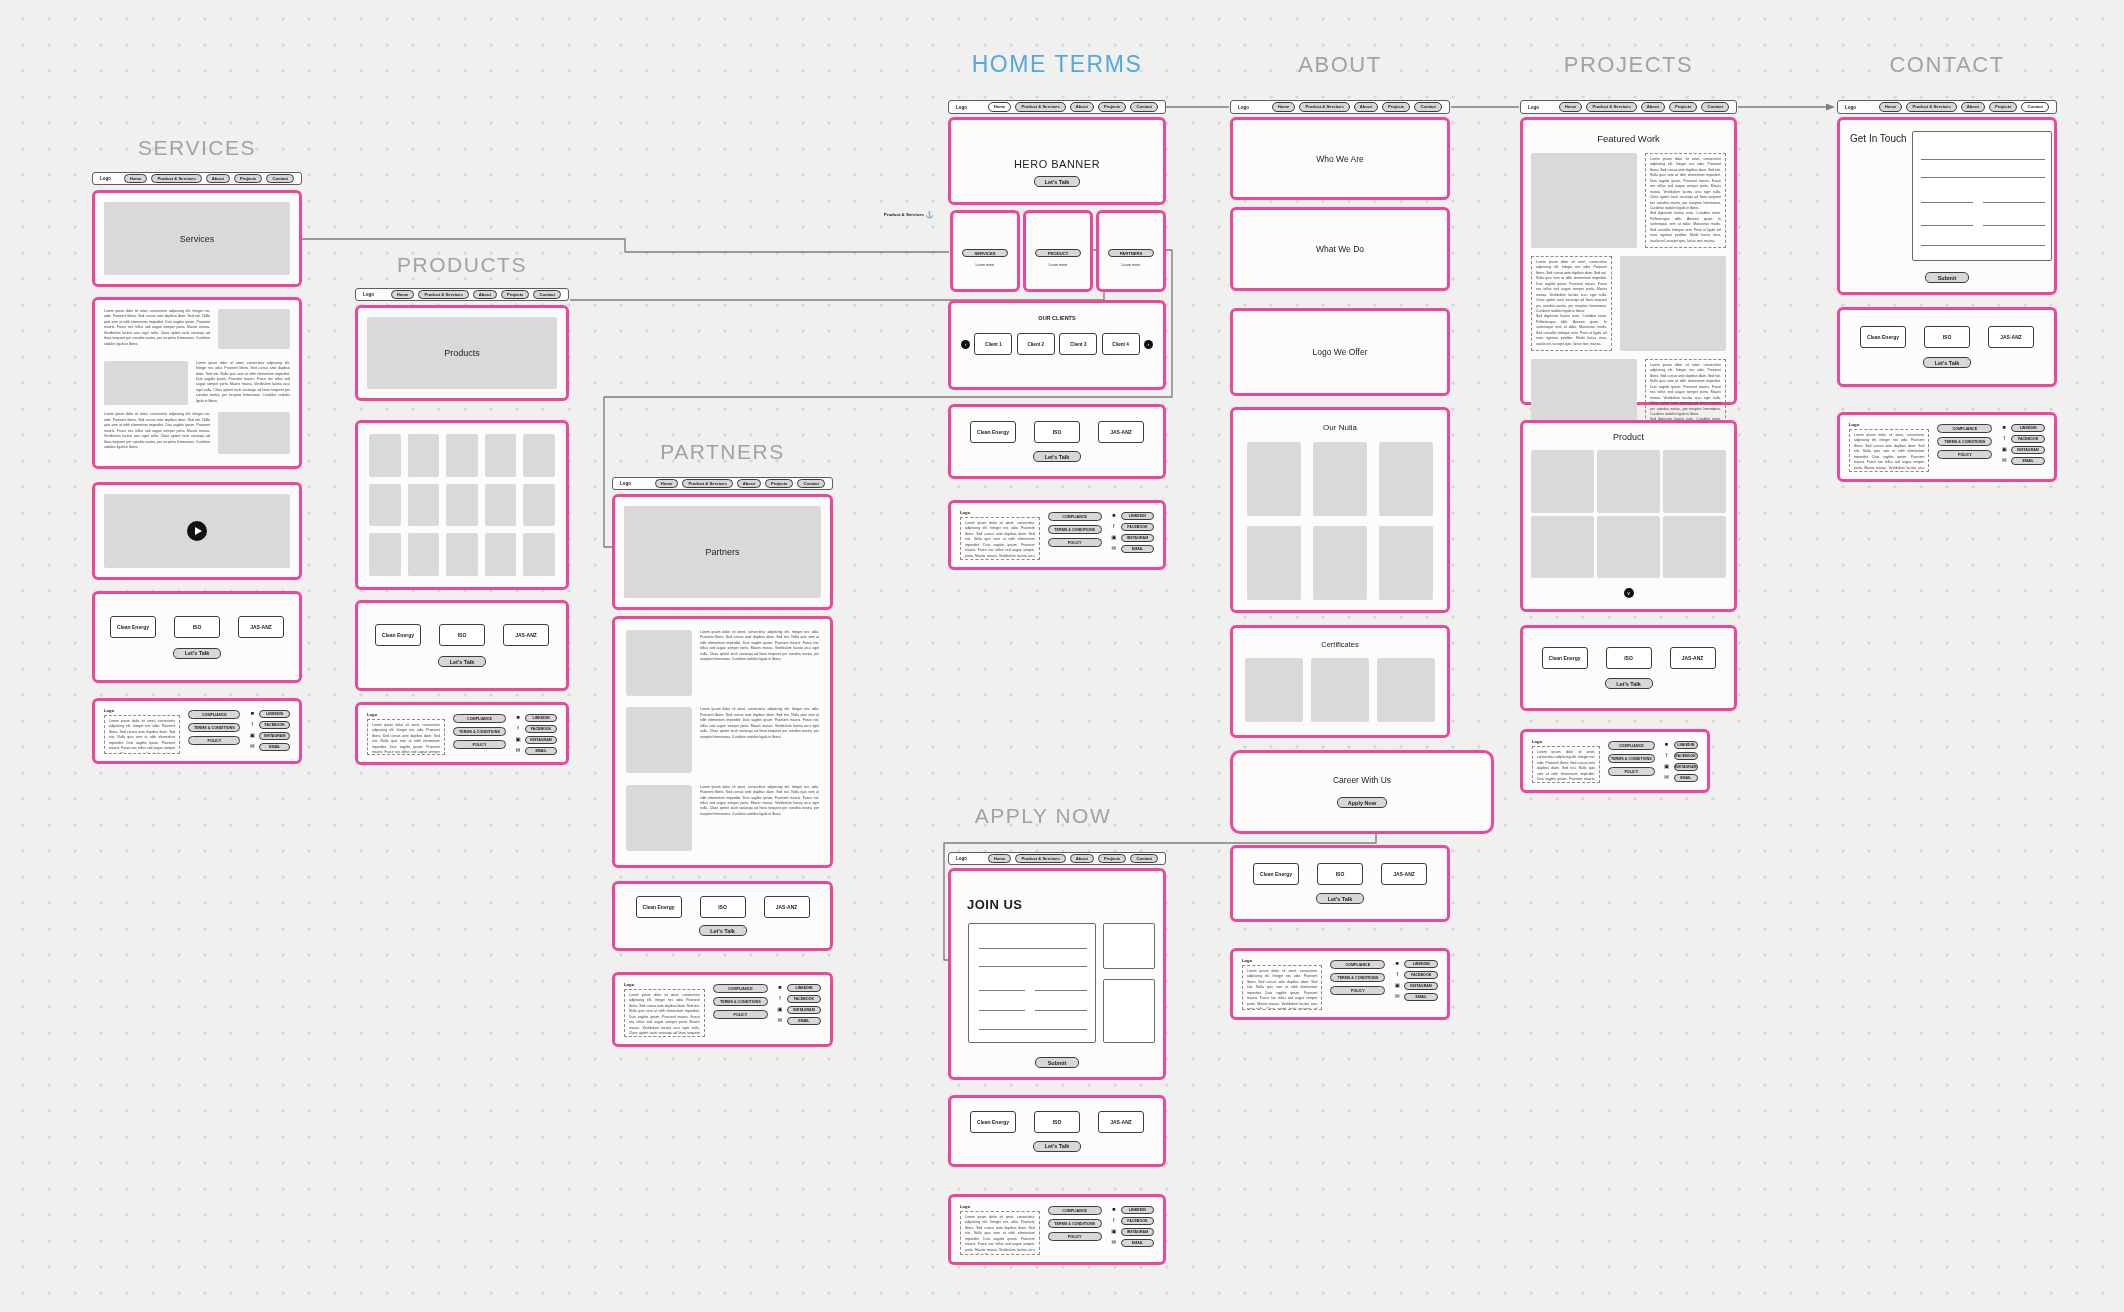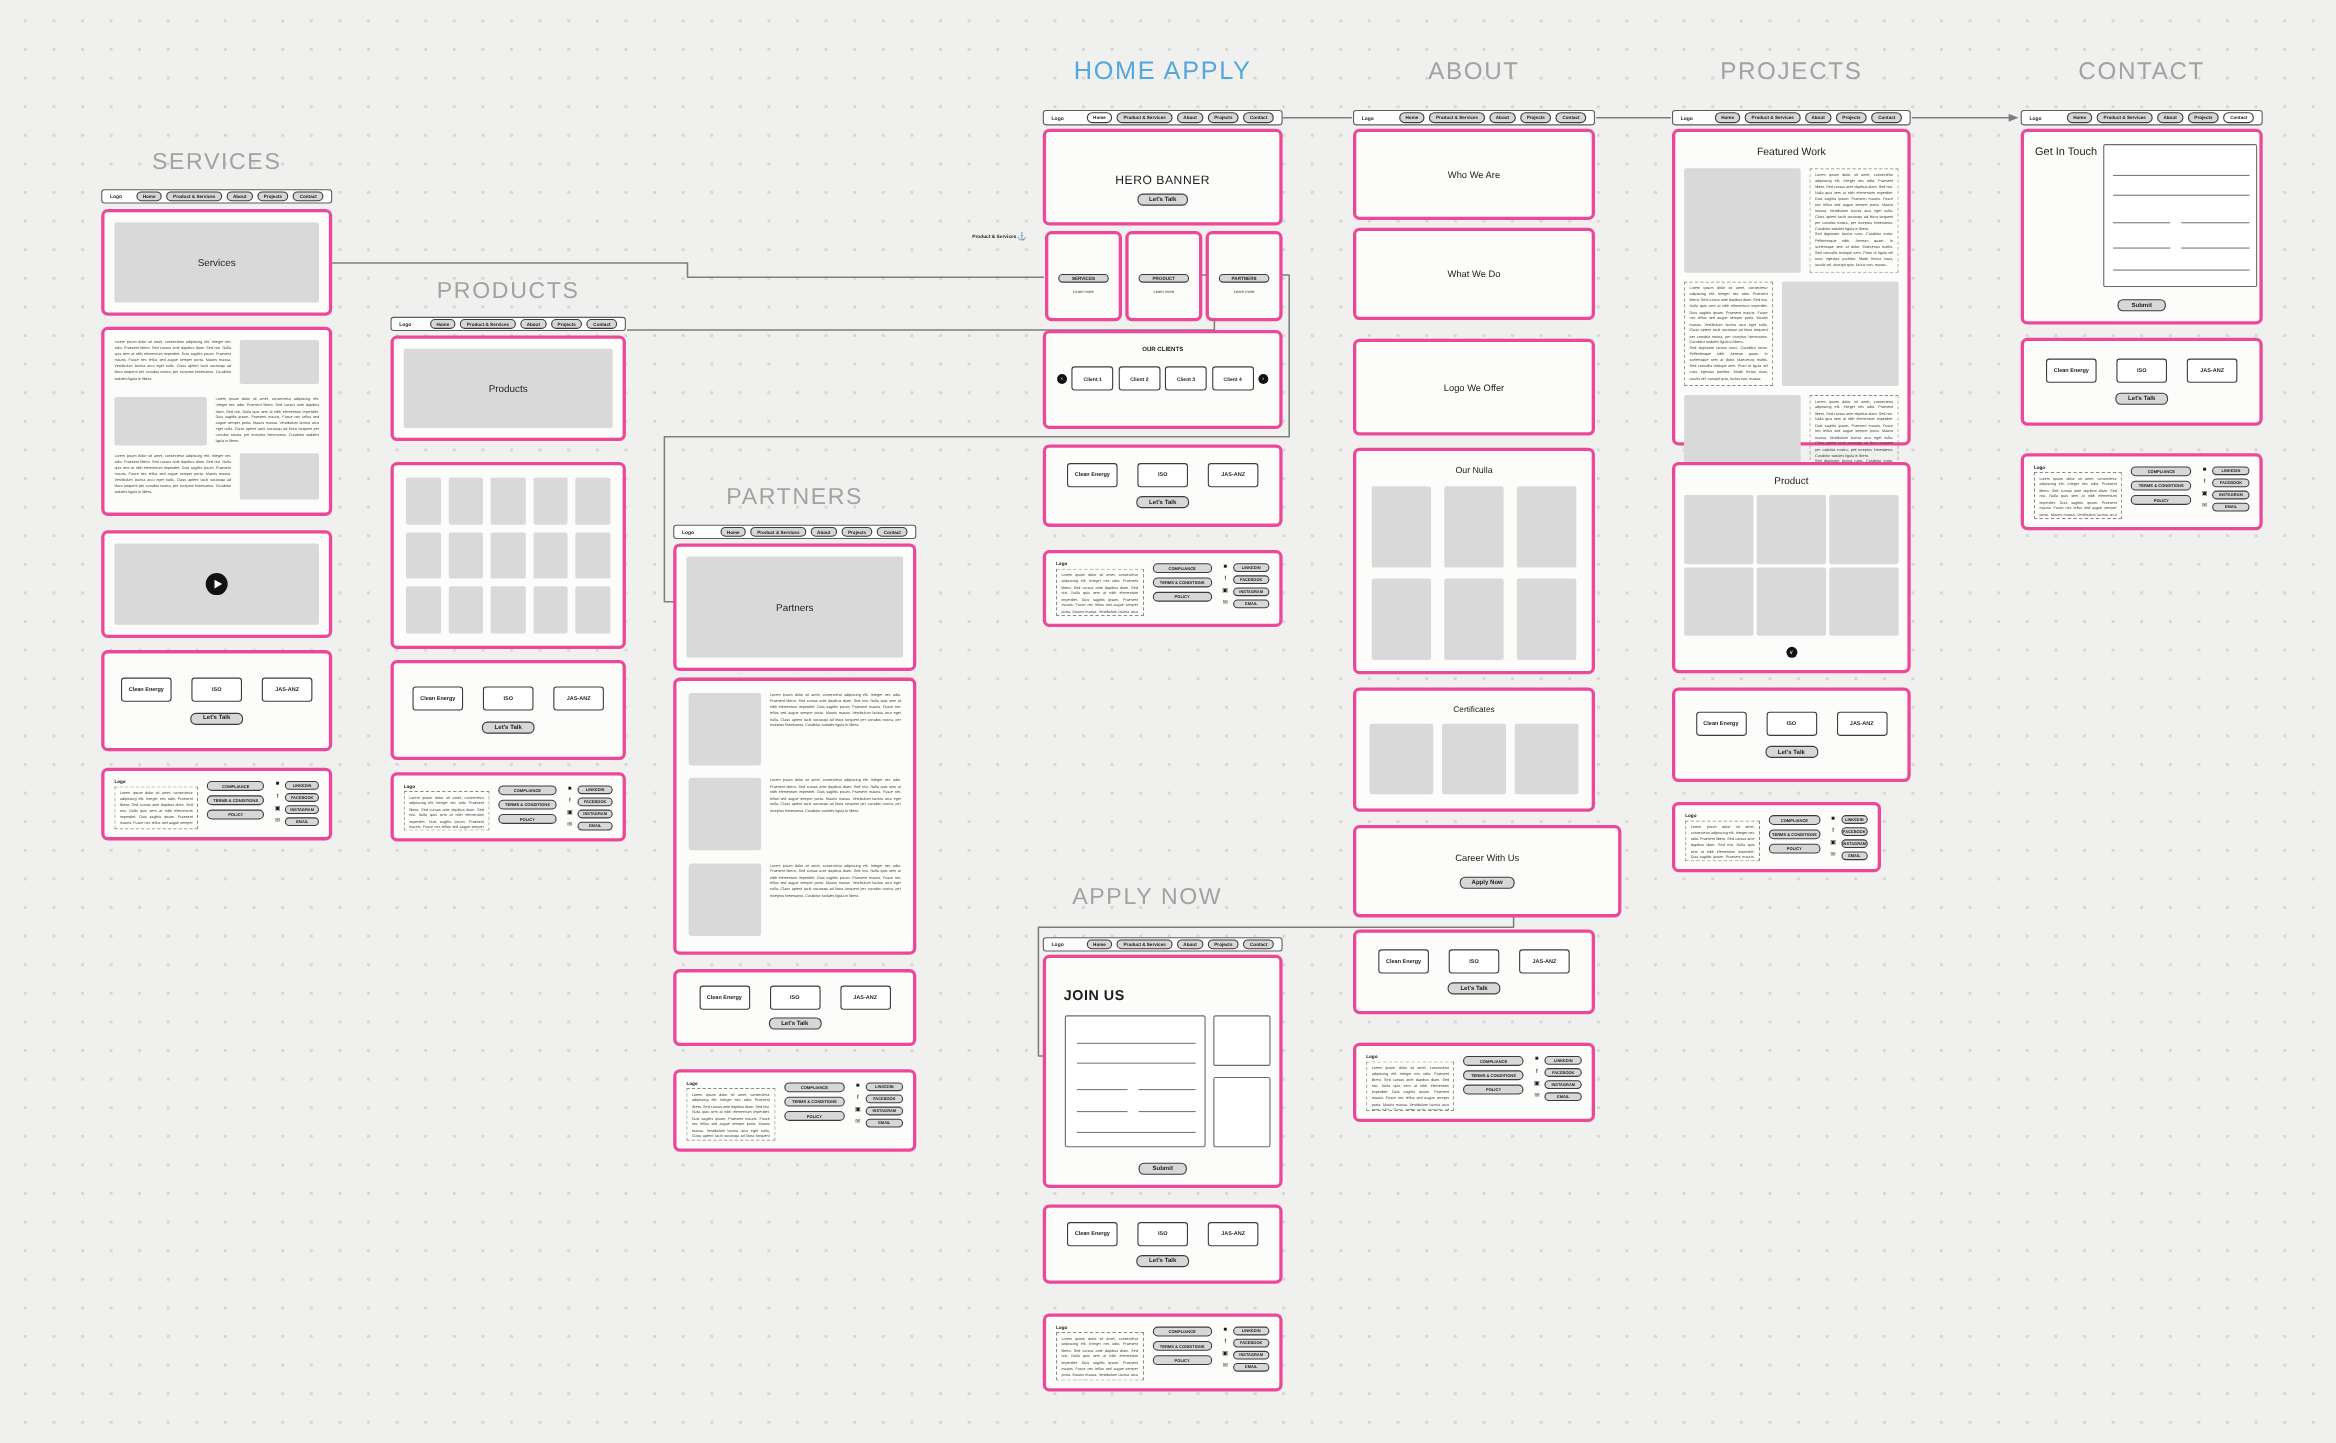--- a/index.html
+++ b/index.html
@@ -77,21 +77,21 @@
   <polygon points="1835,107 1826,103.4 1826,110.6" fill="#7e7e7e"></polygon>
   <polyline class="conn" points="302,239 625,239 625,252 949,252"></polyline>
   <polyline class="conn" points="1092,250 1104,250 1104,300 570,300"></polyline>
   <polyline class="conn" points="1158,250 1172,250 1172,397 604,397 604,547 613,547"></polyline>
   <polyline class="conn" points="1362,799 1376,799 1376,843 944,843 944,960 949,960"></polyline>
 </svg>
 
 <div class="page-title" style="left:92px; top:136px; width:210px; font-size:21px;">SERVICES</div>
 <div class="page-title" style="left:355px; top:253px; width:214px; font-size:21px;">PRODUCTS</div>
 <div class="page-title" style="left:612px; top:440px; width:221px; font-size:21px;">PARTNERS</div>
-<div class="page-title blue" style="left:948px; top:51px; width:218px; font-size:23px;">HOME APPLY</div>
+<div class="page-title blue" style="left:948px; top:51px; width:218px; font-size:23px;">HOME TERMS</div>
 <div class="page-title" style="left:938px; top:804px; width:210px; font-size:21px;">APPLY NOW</div>
 <div class="page-title" style="left:1230px; top:52px; width:220px;">ABOUT</div>
 <div class="page-title" style="left:1520px; top:52px; width:217px;">PROJECTS</div>
 <div class="page-title" style="left:1837px; top:52px; width:220px;">CONTACT</div>
 
 <div class="navbar" style="left:92px; top:172px; width:210px; height:13px;">
   <span class="nav-logo">Logo</span>
   <span class="nav-btn">Home</span>
   <span class="nav-btn">Product &amp; Services</span>
   <span class="nav-btn">About</span>
@@ -465,21 +465,21 @@
   </div>
 </div>
 <div class="wf" style="left:1230px; top:625px; width:220px; height:113px;padding-left:27px;">
   <div style="position:absolute; left:0; right:0; top:12px; text-align:center; font-size:7.5px;">Certificates</div>
   <div class="cellgrid" style="position:absolute; left:12px; top:30px; right:12px; grid-template-columns:repeat(3,1fr); grid-template-rows:64px; gap:8px;">
     <div class="cell"></div>
       <div class="cell"></div>
       <div class="cell"></div>
   </div>
 </div>
-<div class="wf" style="left:1230px; top:750px; width:244px; height:84px;">
+<div class="wf" style="left:1230px; top:750px; width:264px; height:84px;border-radius:10px;">
   <div style="position:absolute; left:0; right:0; top:22px; text-align:center; font-size:8.5px;">Career With Us</div>
   <div class="pill" style="position:absolute; left:50%; transform:translateX(-50%); top:44px; width:50px; height:11px; font-size:5.5px;">Apply Now</div>
 </div>
 <div class="wf cta" style="left:1230px; top:845px; width:220px; height:77px; gap:8px;">
   <div class="cta-badges">
     <div class="badge">Clean Energy</div>
     <div class="badge">ISO</div>
     <div class="badge">JAS-ANZ</div>
   </div>
   <div class="pill talk">Let's Talk</div>

